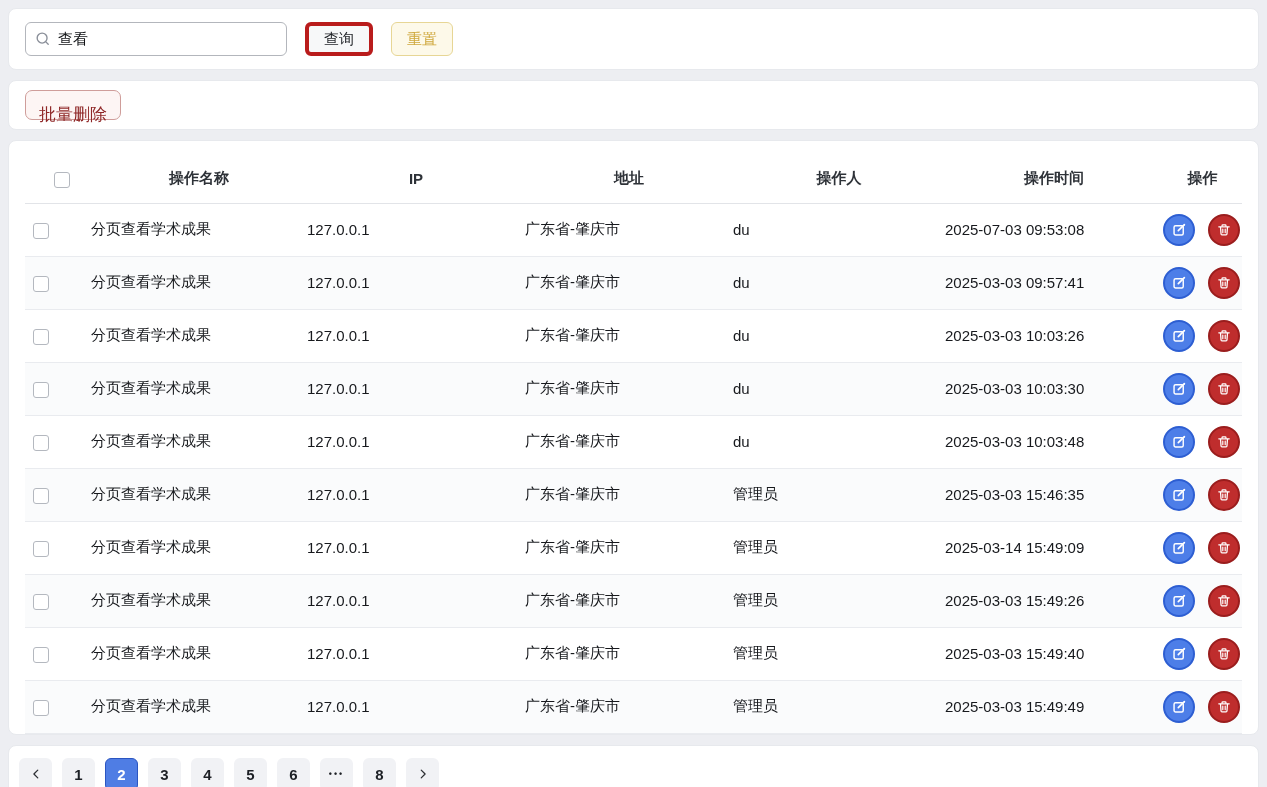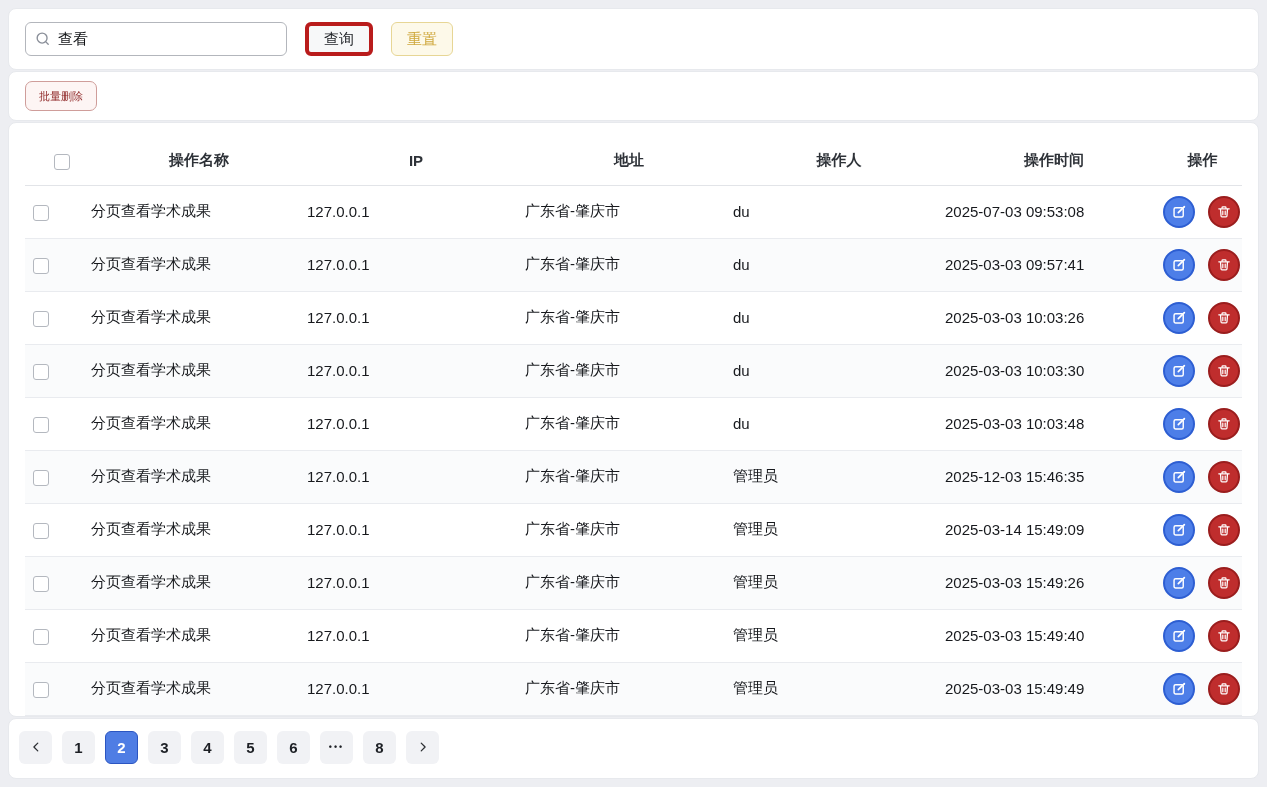--- a/index.html
+++ b/index.html
@@ -1,21 +1,21 @@
 <!DOCTYPE html>
 <html><head>
 <meta charset="utf-8">
 <style>
   * { box-sizing: border-box; margin: 0; padding: 0; }
   html, body {
     width: 1267px; height: 787px; overflow: hidden;
     background: #edeef2;
     font-family: "Liberation Sans", sans-serif;
   }
-  .page { padding: 8px; display: flex; flex-direction: column; gap: 1px; height: 100%; }
+  .page { padding: 8px; display: flex; flex-direction: column; gap: 10px; height: 100%; }
   .card {
     background: #ffffff;
     border: 1px solid #e7e9ed;
     border-radius: 8px;
   }
   
   .search-card { padding: 13px 16px; display: flex; align-items: center; flex: 0 0 60px; }
   .search-box { position: relative; width: 262px; }
   .search-box input {
     width: 100%; height: 34px;
@@ -27,23 +27,23 @@
   .search-box .s-icon { position: absolute; left: 9px; top: 8px; pointer-events: none; }
   .btn {
     height: 34px; padding: 0 15px; border-radius: 6px;
     font-size: 15px; cursor: pointer; font-family: inherit;
   }
   .btn-query { margin-left: 18px; background: #f7f8f9; border: 4px solid #b91c1c; color: #1d2025; }
   .btn-reset { margin-left: 18px; background: #fdf9e9; border: 1px solid #e7d695; color: #cfa83d; }
   
   .toolbar-card { padding: 9px 16px; display: flex; align-items: center; flex: 0 0 48px; }
   .btn-batch-delete {
-    height: 30px; padding: 6px 13px;
+    height: 30px; padding: 12px 13px;
     background: #fdf5f4; border: 1px solid #cf9d9a; border-radius: 7px;
-    color: #8f2727; font-size: 11px; cursor: pointer; font-family: inherit;
+    color: #8f2727; font-size: 17px; cursor: pointer; font-family: inherit;
   }
   
   .table-card { padding: 14px 16px 0; flex: 0 0 auto; }
   table { width: 100%; border-collapse: collapse; table-layout: fixed; }
   thead th {
     height: 48px; text-align: center;
     font-size: 15px; font-weight: 700; color: #2e3238;
     border-bottom: 1px solid #e2e4e8;
   }
   tbody td {
@@ -259,21 +259,21 @@
       </div>
     </td>
   </tr>
 
   <tr data-name="table-row">
     <td class="col-check"><span class="checkbox" data-name="row-checkbox"></span></td>
     <td data-name="cell-operation-name">分页查看学术成果</td>
     <td data-name="cell-ip">127.0.0.1</td>
     <td data-name="cell-address">广东省-肇庆市</td>
     <td data-name="cell-operator">管理员</td>
-    <td data-name="cell-time">2025-12-03 15:46:35</td>
+    <td data-name="cell-time">2025-03-03 15:46:35</td>
     <td>
       <div class="actions-wrap" data-name="row-actions">
         <button class="icon-btn edit" data-name="edit-button">
           <svg data-name="edit-icon" width="17" height="17" viewBox="0 0 20 20">
             <rect x="3.6" y="5.6" width="10.8" height="10.8" rx="1.8" fill="none" stroke="#ffffff" stroke-width="1.7"></rect>
             <path d="M8.6 11.4 L15.7 4.3" stroke="#ffffff" stroke-width="2" stroke-linecap="round"></path>
           </svg>
         </button>
         <button class="icon-btn delete" data-name="delete-button">
           <svg data-name="trash-icon" width="16" height="16" viewBox="0 0 20 20">

